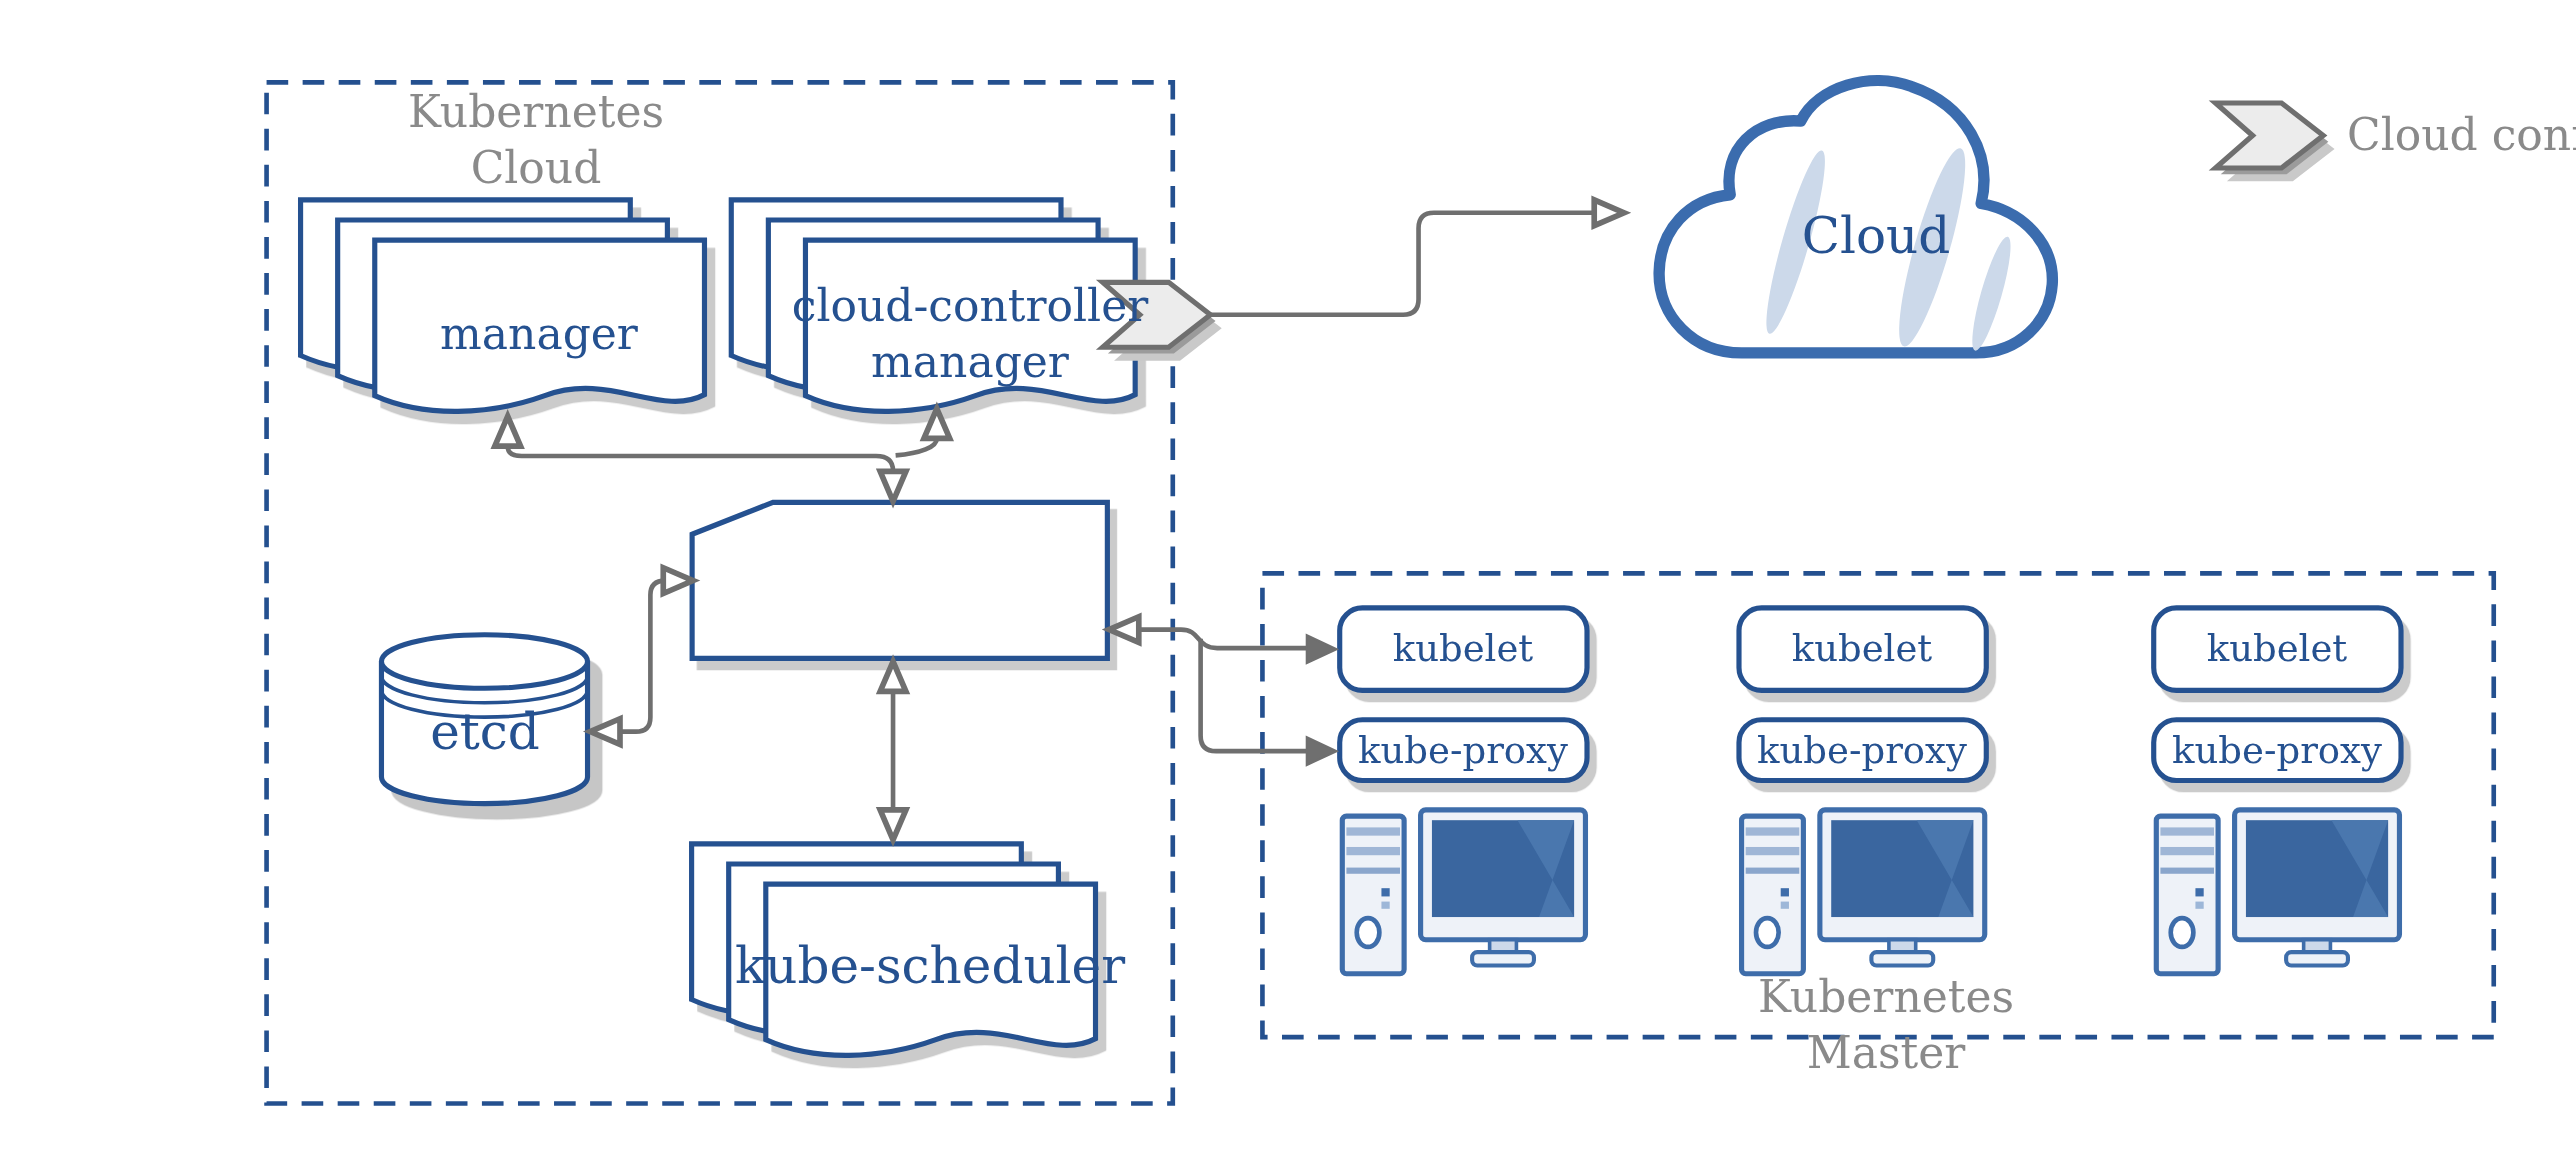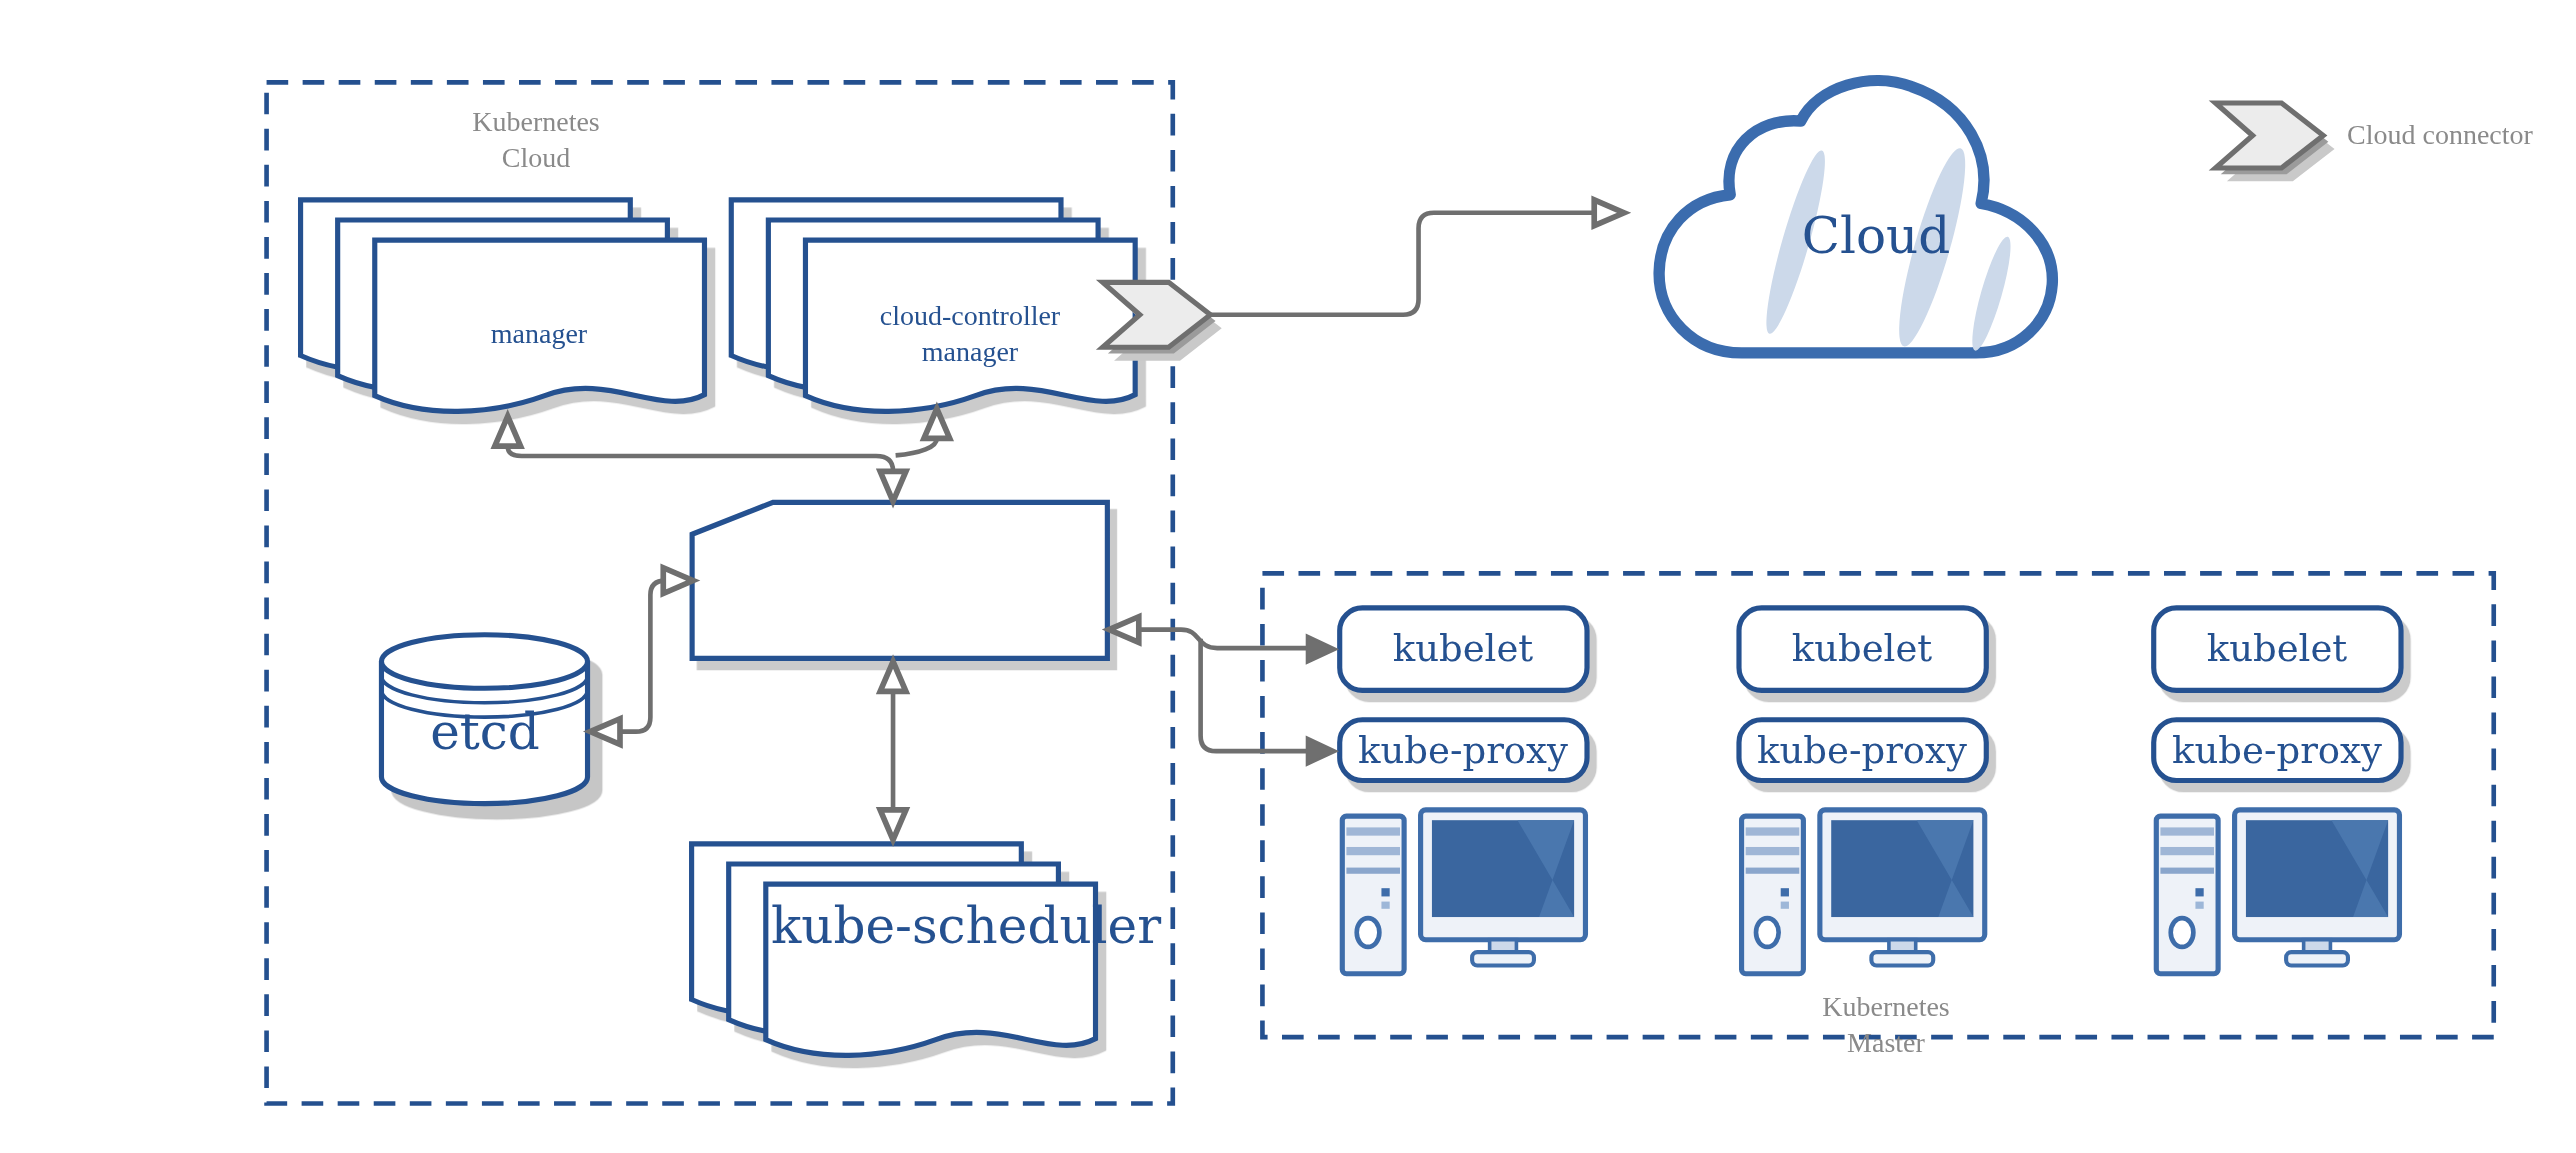--- a/index.html
+++ b/index.html
@@ -3,21 +3,21 @@
 <meta charset="utf-8">
 <style>
   html,body{margin:0;padding:0;background:#ffffff;}
   #canvas{position:relative;width:2665px;height:1153px;background:#ffffff;overflow:hidden;
           font-family:"DejaVu Serif", "Liberation Serif", serif;}
   #diagram-svg{position:absolute;left:0;top:0;z-index:1;}
   .label{position:absolute;z-index:2;transform:translate(-50%,-50%);
          color:#255190;text-align:center;white-space:nowrap;line-height:1.28;
          font-family:"DejaVu Serif", "Liberation Serif", serif;}
   .label.gray{color:#8a8a8a;}
-  .f70{font-size:28px;font-family:Liberation Serif, serif;}
+  .f70{font-size:44px;}
   .f72{font-size:37px;}
   .f74{font-size:50px;}
   .legend-text{transform:translate(0,-50%);text-align:left;}
   .doc{fill:#ffffff;stroke:#255190;stroke-width:10;filter:drop-shadow(16px 20px 0 rgba(160,160,160,0.55));}
   .boxshape{fill:#ffffff;stroke:#255190;stroke-width:10;filter:drop-shadow(14px 18px 0 rgba(160,160,160,0.55));}
   .conn{fill:none;stroke:#6f6f6f;stroke-width:9;}
   .ah-hollow{fill:#ffffff;stroke:#6f6f6f;stroke-width:11;stroke-linejoin:miter;}
   .ah-solid{fill:#6f6f6f;stroke:#6f6f6f;stroke-width:4;}
   .dashedbox{fill:none;stroke:#24508f;stroke-width:9;stroke-dasharray:42 28;}
 </style>
@@ -144,21 +144,21 @@
   </div>
 
   <div class="label f70" style="left:970px;top:334px;">
     <div>cloud-controller</div>
     <div>manager</div>
   </div>
 
 
   <div class="label f74" style="left:485px;top:732px;">etcd</div>
 
-  <div class="label f74" style="left:930px;top:926px;margin-left:36px;">kube-scheduler</div>
+  <div class="label f74" style="left:930px;top:966px;">kube-scheduler</div>
 
   <div class="label f74" style="left:1876px;top:236px;">Cloud</div>
 
   <div class="label gray f70 legend-text" style="left:2347px;top:135px;">Cloud connector</div>
 
   <div class="label f72" style="left:1463px;top:649px;">kubelet</div>
   <div class="label f72" style="left:1862px;top:649px;">kubelet</div>
   <div class="label f72" style="left:2277px;top:649px;">kubelet</div>
 
   <div class="label f72" style="left:1463px;top:751px;">kube-proxy</div>

